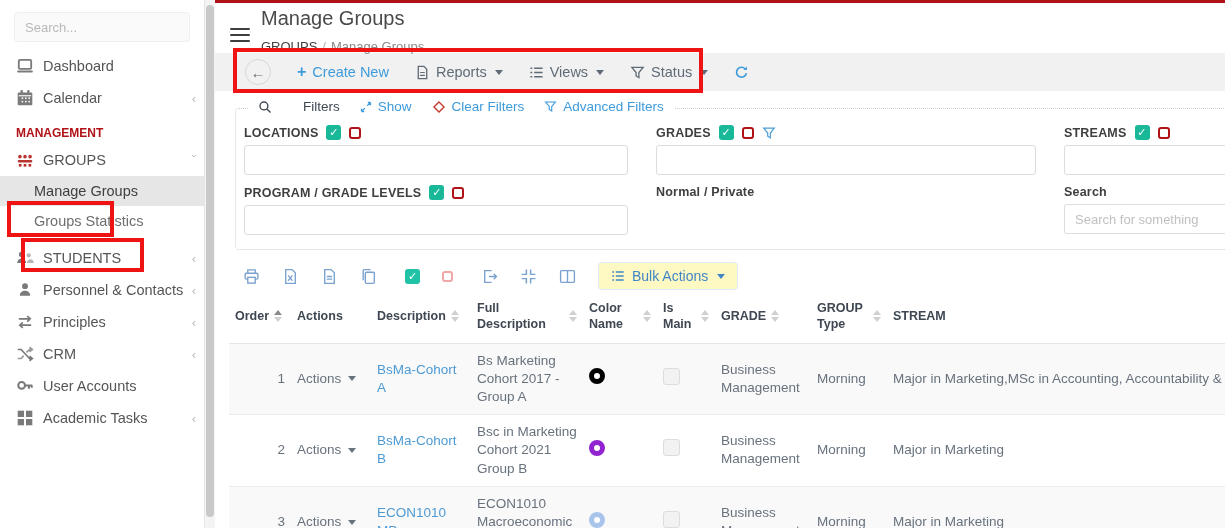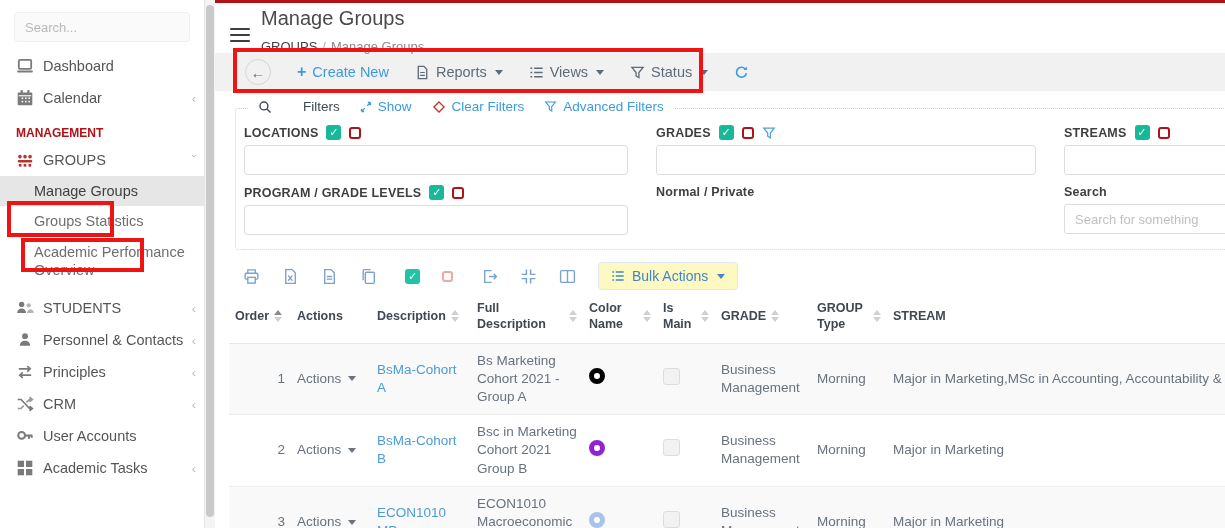--- a/index.html
+++ b/index.html
@@ -158,21 +158,20 @@
         <rect x="1.5" y="8" width="13" height="2.2" rx="1" fill="currentColor"></rect>
         <rect x="2.5" y="11.5" width="2.4" height="2.4" fill="currentColor"></rect>
         <rect x="6.8" y="11.5" width="2.4" height="2.4" fill="currentColor"></rect>
         <rect x="11.1" y="11.5" width="2.4" height="2.4" fill="currentColor"></rect>
       </svg>
       <span>GROUPS</span>
       <span class="chev">ˇ</span>
     </div>
     <div class="sub-item active">Manage Groups</div>
     <div class="sub-item">Groups Statistics</div>
-    <div class="sub-item wrap2">Academic Performance Overview</div>
 
     <div class="nav-item" style="margin-top:6px;">
       <svg class="nicon" viewBox="0 0 16 16">
         <circle cx="5" cy="4.8" r="2.4" fill="currentColor"></circle>
         <path d="M1 12.5c0-2.6 1.9-4.1 4-4.1s4 1.5 4 4.1z" fill="currentColor"></path>
         <circle cx="11.3" cy="5.6" r="1.9" fill="currentColor" opacity=".55"></circle>
         <path d="M9.7 12.5c.2-2.2 1.5-3.4 3.2-3.4 1.4 0 2.9 1.2 2.9 3.4z" fill="currentColor" opacity=".55"></path>
       </svg>
       <span>STUDENTS</span>
       <span class="chev">‹</span>
@@ -485,21 +484,21 @@
       </tr>
     </thead>
     <tbody>
       <tr class="shade">
         <td class="td-order">1</td>
         <td><span class="actions-dd">
               <span>Actions</span>
               <span class="caret-down"></span>
             </span></td>
         <td><span class="link">BsMa-Cohort A</span></td>
-        <td>Bs Marketing Cohort 2021 - Group A</td>
+        <td>Bs Marketing Cohort 2017 - Group A</td>
         <td><span class="dot" style="border-color: rgb(0, 0, 0);"></span></td>
         <td><span class="checkbox"></span></td>
         <td>Business Management</td>
         <td>Morning</td>
         <td class="col-stream">Major in Marketing,MSc in Accounting, Accountability &amp; Finan</td>
       </tr>
       <tr>
         <td class="td-order">2</td>
         <td><span class="actions-dd">
               <span>Actions</span>

